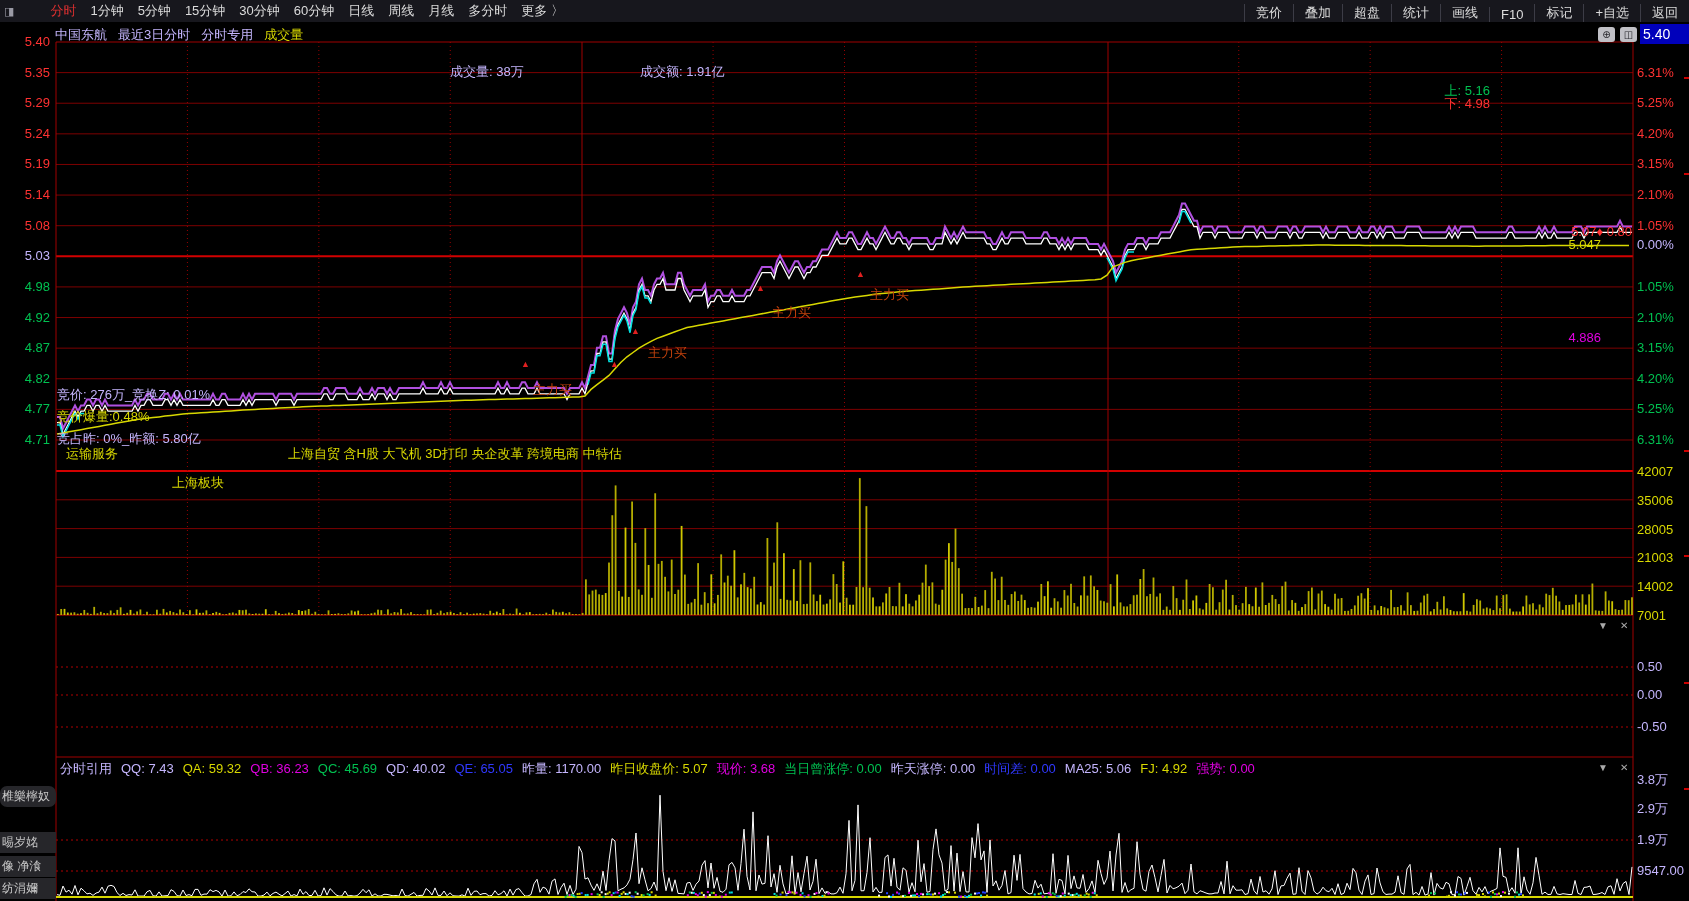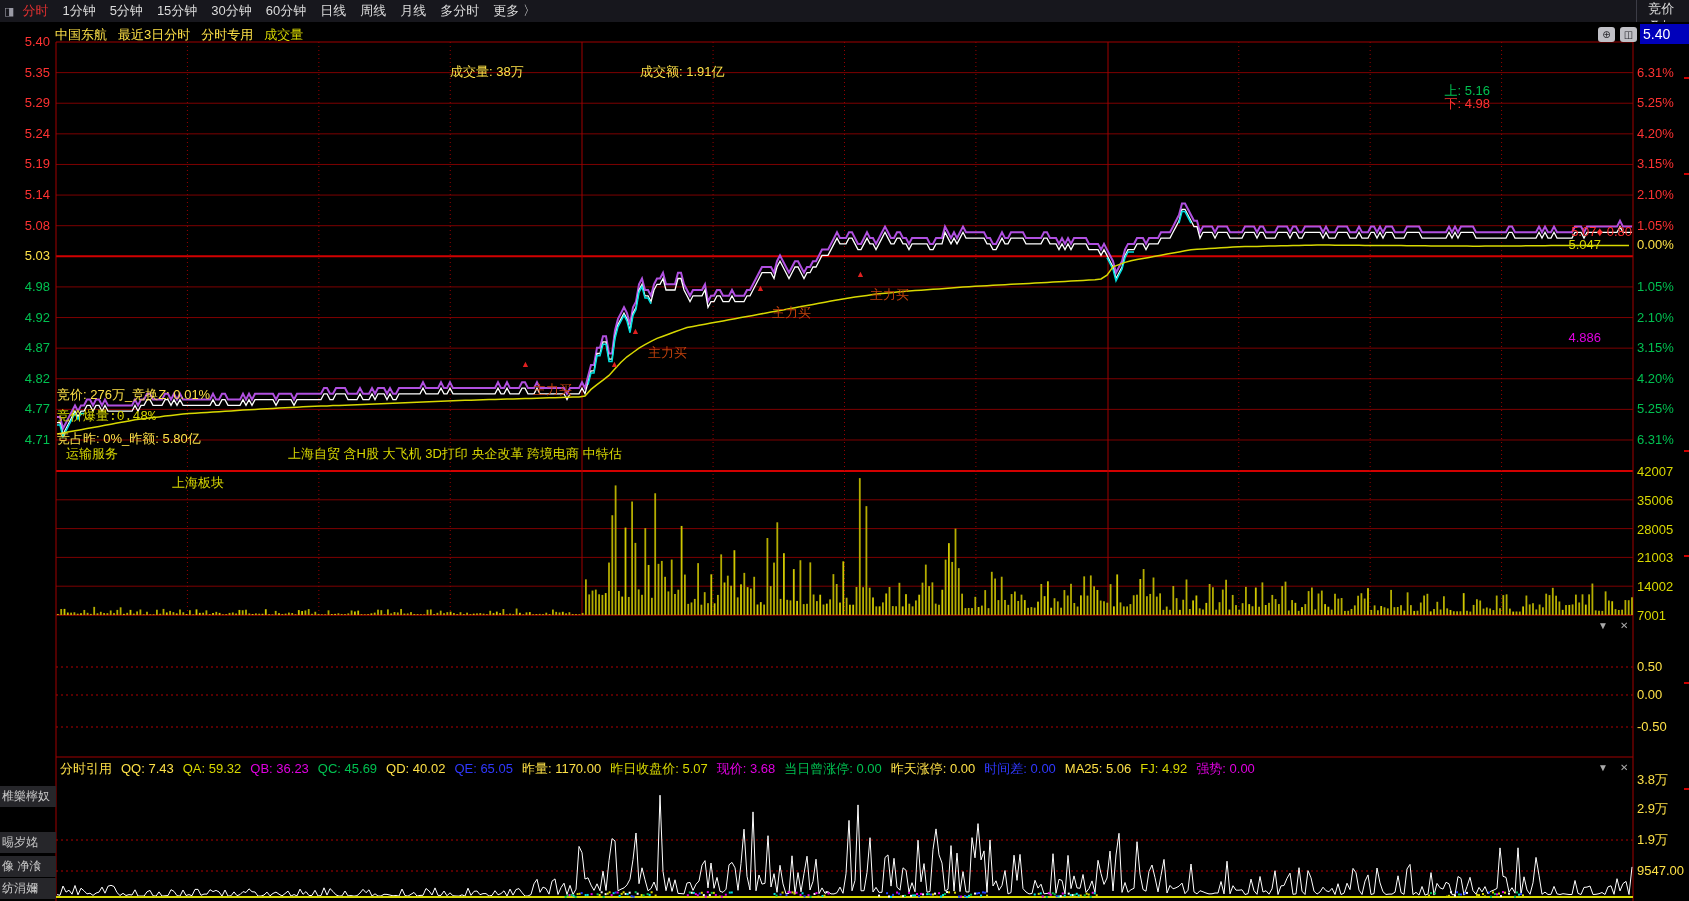--- a/index.html
+++ b/index.html
@@ -3,27 +3,27 @@
 <meta charset="utf-8">
 <style>
   html,body{margin:0;padding:0;background:#000;}
   body{width:1689px;height:901px;overflow:hidden;position:relative;
        font-family:"Liberation Sans","DejaVu Sans",sans-serif;}
   #topbar{position:absolute;left:0;top:0;width:1689px;height:22px;background:#17171d;
           display:flex;align-items:center;font-size:13px;color:#dcdcdc;}
   #topbar .appicon{margin:0 8px 0 4px;color:#9a9aa5;font-size:11px;}
   #tabs{display:flex;gap:14px;}
   #tabs .tab{cursor:default;white-space:nowrap;}
-  #tabs .tab.active{color:#e03030;}
-  #rmenu{margin-left:auto;display:flex;align-items:center;height:22px;flex-direction:column;}
+  #tabs .tab.active{color:#e03030;margin-left:28px;}
+  #rmenu{margin-left:auto;display:flex;align-items:flex-end;height:22px;}
   #rmenu .rm{padding:0 11px;border-left:1px solid #3c3c46;white-space:nowrap;}
   #stage{position:absolute;left:0;top:22px;width:1689px;height:879px;background:#000;}
   #chart-svg{position:absolute;left:0;top:0;}
   .abs{position:absolute;white-space:nowrap;}
-  .c-white{color:#fde047}.c-yellow{color:#d8d800}.c-red{color:#ff3232}
+  .c-white{color:#c4b5fd}.c-yellow{color:#d8d800}.c-red{color:#ff3232}
   .c-green{color:#00c050}.c-magenta{color:#e000e0}.c-blue{color:#3038ff}
   .t13{font-size:13px;line-height:14px;}
   #titlebar{position:absolute;left:55px;top:4px;display:flex;gap:11px;font-size:13px;}
   .winicon{position:absolute;width:17px;height:15px;background:#c0c0c6;border-radius:3px;
            color:#26262c;font-size:10px;text-align:center;line-height:15px;top:5px;}
   #pricebox{position:absolute;left:1640px;top:2px;width:49px;height:20px;background:#0000bb;
             color:#fff;font-size:14px;line-height:20px;text-align:left;padding-left:3px;box-sizing:border-box;}
   .ax{position:absolute;font-size:13px;line-height:13px;}
   .ax.left{width:50px;text-align:right;}
   .ax.right{left:1637px;text-align:left;}
@@ -790,21 +790,21 @@
   <div class="winicon" style="left:1598px;">⊕</div>
   <div class="winicon" style="left:1620px;">◫</div>
   <div id="pricebox">5.40</div>
 
   <div class="abs t13 c-white" style="left:450px;top:43px;">成交量: 38万</div>
   <div class="abs t13 c-white" style="left:640px;top:43px;">成交额: 1.91亿</div>
   <div class="abs t13 c-green" style="right:199px;top:62px;">上: 5.16</div>
   <div class="abs t13 c-red" style="right:199px;top:75px;">下: 4.98</div>
 
   <div class="abs t13 c-white" style="left:57px;top:366px;">竞价: 276万_竞换Z: 0.01%</div>
-  <div class="abs t13 c-yellow" style="left:57px;top:388px;font-family:Liberation Mono, monospace;">竞价爆量:0.48%</div>
+  <div class="abs t13 c-yellow" style="left:57px;top:388px;">竞价爆量:0.48%</div>
   <div class="abs t13 c-white" style="left:57px;top:410px;">竞占昨: 0%_昨额: 5.80亿</div>
 
   <div class="abs t13 c-red" style="right:57px;top:203px;">5.07♦ 0.80</div>
   <div class="abs t13 c-yellow" style="right:88px;top:216px;">5.047</div>
   <div class="abs t13 c-magenta" style="right:88px;top:309px;">4.886</div>
 
   <div id="tagrow">
       <div class="abs t13 c-yellow" style="left: 66px; top: 425px;">运输服务</div>
       <div class="abs t13 c-yellow" style="left: 172px; top: 443px; margin-top: 11px;">上海板块</div>
       <div class="abs t13 c-yellow" style="left: 288px; top: 425px;">上海自贸 含H股 大飞机 3D打印 央企改革 跨境电商 中特估</div>
@@ -884,21 +884,21 @@
       <div class="ax right c-yellow" style="top:587px">7001</div>
       <div class="ax right c-white" style="top:638px">0.50</div>
       <div class="ax right c-white" style="top:666px">0.00</div>
       <div class="ax right c-white" style="top:698px">-0.50</div>
       <div class="ax right c-white" style="top:751px">3.8万</div>
       <div class="ax right c-white" style="top:780px">2.9万</div>
       <div class="ax right c-white" style="top:811px">1.9万</div>
       <div class="ax right c-white" style="top:842px">9547.00</div>
     </div>
   <div id="chips">
-      <div class="chip" style="top: 764px;">椎樂檸奴</div>
+      <div class="chip" style="top: 764px; border-radius: 7px;">椎樂檸奴</div>
       <div class="chip" style="top: 810px;">晹岁姳椤?</div>
       <div class="chip" style="top: 834px;">像 净湌</div>
       <div class="chip" style="top: 856px;">纺涓嬭</div>
     </div>
   <div id="ticks">
       <div class="tick" style="top: 55px;"></div>
       <div class="tick" style="top: 151px;"></div>
       <div class="tick" style="top: 428px;"></div>
       <div class="tick" style="top: 533px;"></div>
       <div class="tick" style="top: 660px;"></div>

